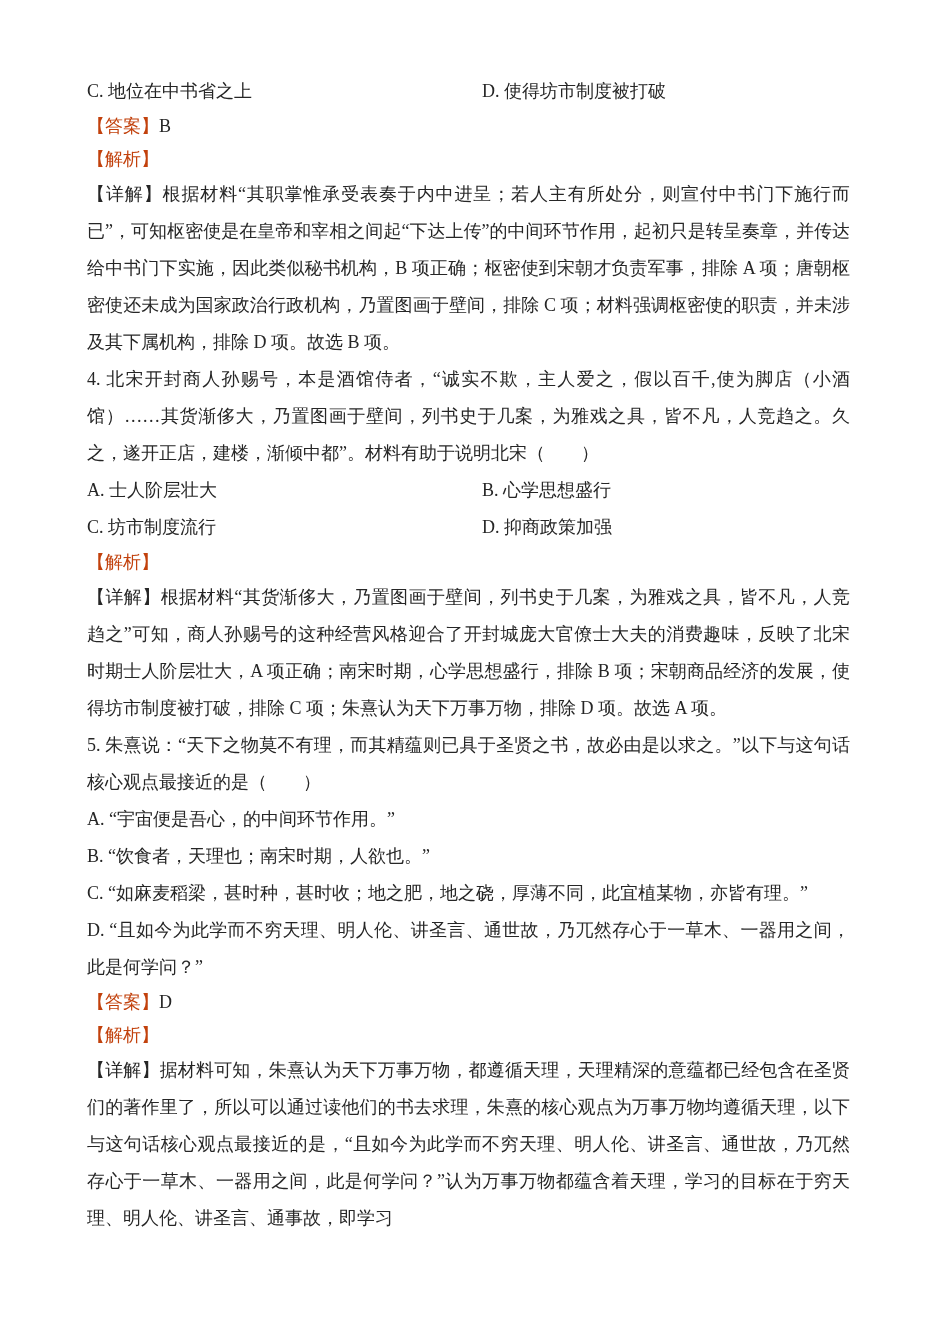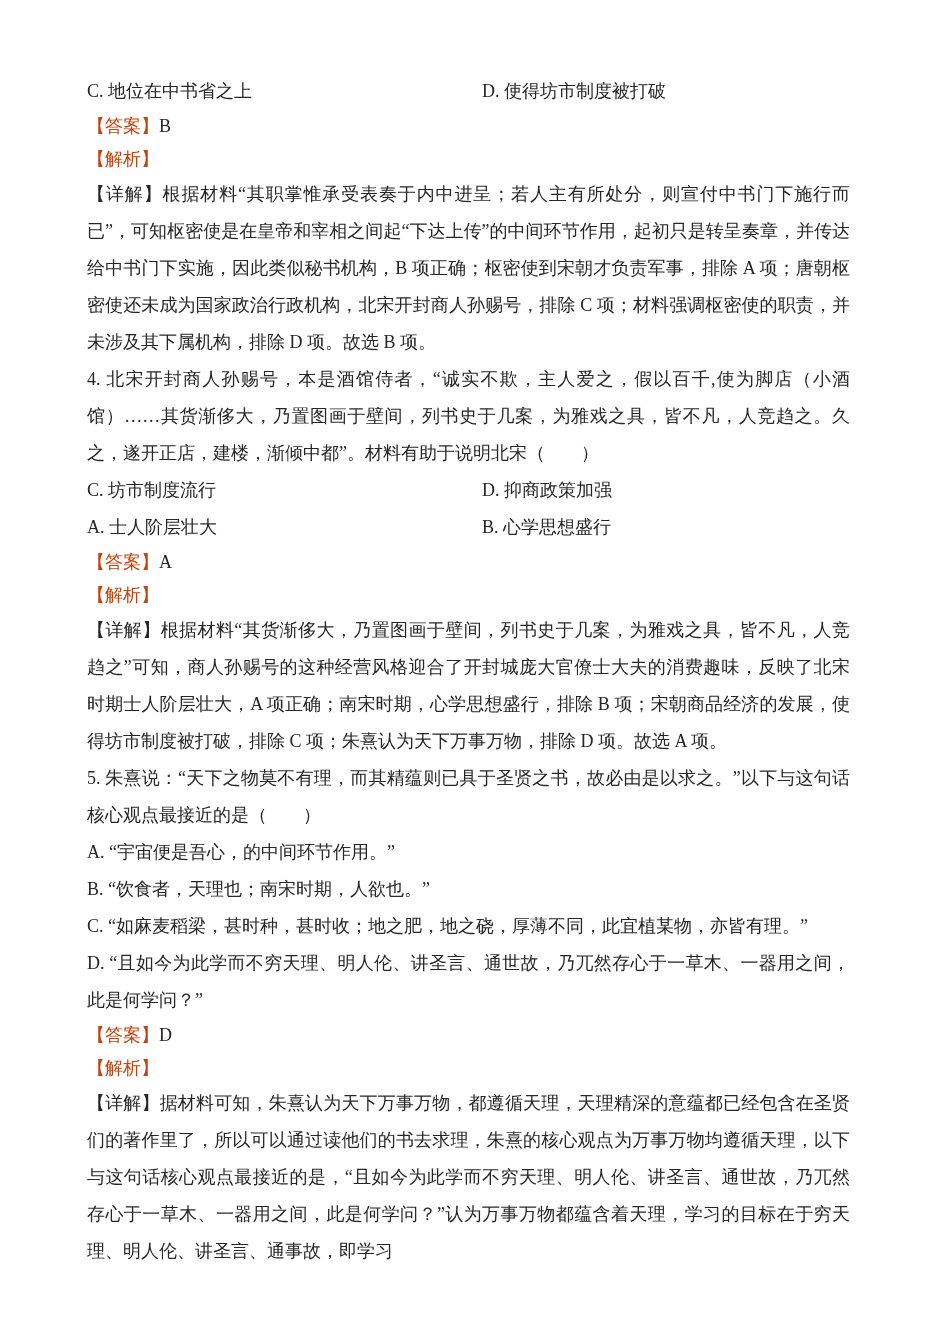--- a/index.html
+++ b/index.html
@@ -45,32 +45,31 @@
 <body>
 
 <div class="page">
 
   <div class="opt-row">
     <span class="opt-left">C. 地位在中书省之上</span>
     <span class="opt-right">D. 使得坊市制度被打破</span>
   </div>
   <p class="label-line"><span class="blue">【答案】</span><span>B</span></p>
   <p class="label-line"><span class="blue">【解析】</span></p>
-  <p class="para"><span>【详解】</span><span>根据材料“其职掌惟承受表奏于内中进呈；若人主有所处分，则宣付中书门下施行而已”，可知枢密使是在皇帝和宰相之间起“下达上传”的中间环节作用，起初只是转呈奏章，并传达给中书门下实施，因此类似秘书机构，B 项正确；枢密使到宋朝才负责军事，排除 A 项；唐朝枢密使还未成为国家政治行政机构，北宋开封商人孙赐号，排除 C 项；材料强调枢密使的职责，并未涉及其下属机构，排除 D 项。故选 B 项。</span></p>
+  <p class="para"><span>【详解】</span><span>根据材料“其职掌惟承受表奏于内中进呈；若人主有所处分，则宣付中书门下施行而已”，可知枢密使是在皇帝和宰相之间起“下达上传”的中间环节作用，起初只是转呈奏章，并传达给中书门下实施，因此类似秘书机构，B 项正确；枢密使到宋朝才负责军事，排除 A 项；唐朝枢密使还未成为国家政治行政机构，乃置图画于壁间，排除 C 项；材料强调枢密使的职责，并未涉及其下属机构，排除 D 项。故选 B 项。</span></p>
 
   <p class="para">4. 北宋开封商人孙赐号，本是酒馆侍者，“诚实不欺，主人爱之，假以百千,使为脚店（小酒馆）……其货渐侈大，乃置图画于壁间，列书史于几案，为雅戏之具，皆不凡，人竞趋之。久之，遂开正店，建楼，渐倾中都”。材料有助于说明北宋（　　）</p>
+  <div class="opt-row">
+    <span class="opt-left">A. 士人阶层壮大</span>
+    <span class="opt-right">B. 心学思想盛行</span>
+  </div>
   <div class="opt-row">
     <span class="opt-left">C. 坊市制度流行</span>
     <span class="opt-right">D. 抑商政策加强</span>
   </div>
-  <div class="opt-row">
-    <span class="opt-left">A. 士人阶层壮大</span>
-    <span class="opt-right">B. 心学思想盛行</span>
-  </div>
-  <p class="label-line"><span class="blue">【答案】</span><span>A</span></p>
   <p class="label-line"><span class="blue">【解析】</span></p>
   <p class="para"><span>【详解】</span><span>根据材料“其货渐侈大，乃置图画于壁间，列书史于几案，为雅戏之具，皆不凡，人竞趋之”可知，商人孙赐号的这种经营风格迎合了开封城庞大官僚士大夫的消费趣味，反映了北宋时期士人阶层壮大，A 项正确；南宋时期，心学思想盛行，排除 B 项；宋朝商品经济的发展，使得坊市制度被打破，排除 C 项；朱熹认为天下万事万物，排除 D 项。故选 A 项。</span></p>
 
   <p class="para">5. 朱熹说：“天下之物莫不有理，而其精蕴则已具于圣贤之书，故必由是以求之。”以下与这句话核心观点最接近的是（　　）</p>
   <p class="para">A. “宇宙便是吾心，的中间环节作用。”</p>
   <p class="para">B. “饮食者，天理也；南宋时期，人欲也。”</p>
   <p class="para">C. “如麻麦稻梁，甚时种，甚时收；地之肥，地之硗，厚薄不同，此宜植某物，亦皆有理。”</p>
   <p class="para">D. “且如今为此学而不穷天理、明人伦、讲圣言、通世故，乃兀然存心于一草木、一器用之间，此是何学问？”</p>
   <p class="label-line"><span class="blue">【答案】</span><span>D</span></p>
   <p class="label-line"><span class="blue">【解析】</span></p>

